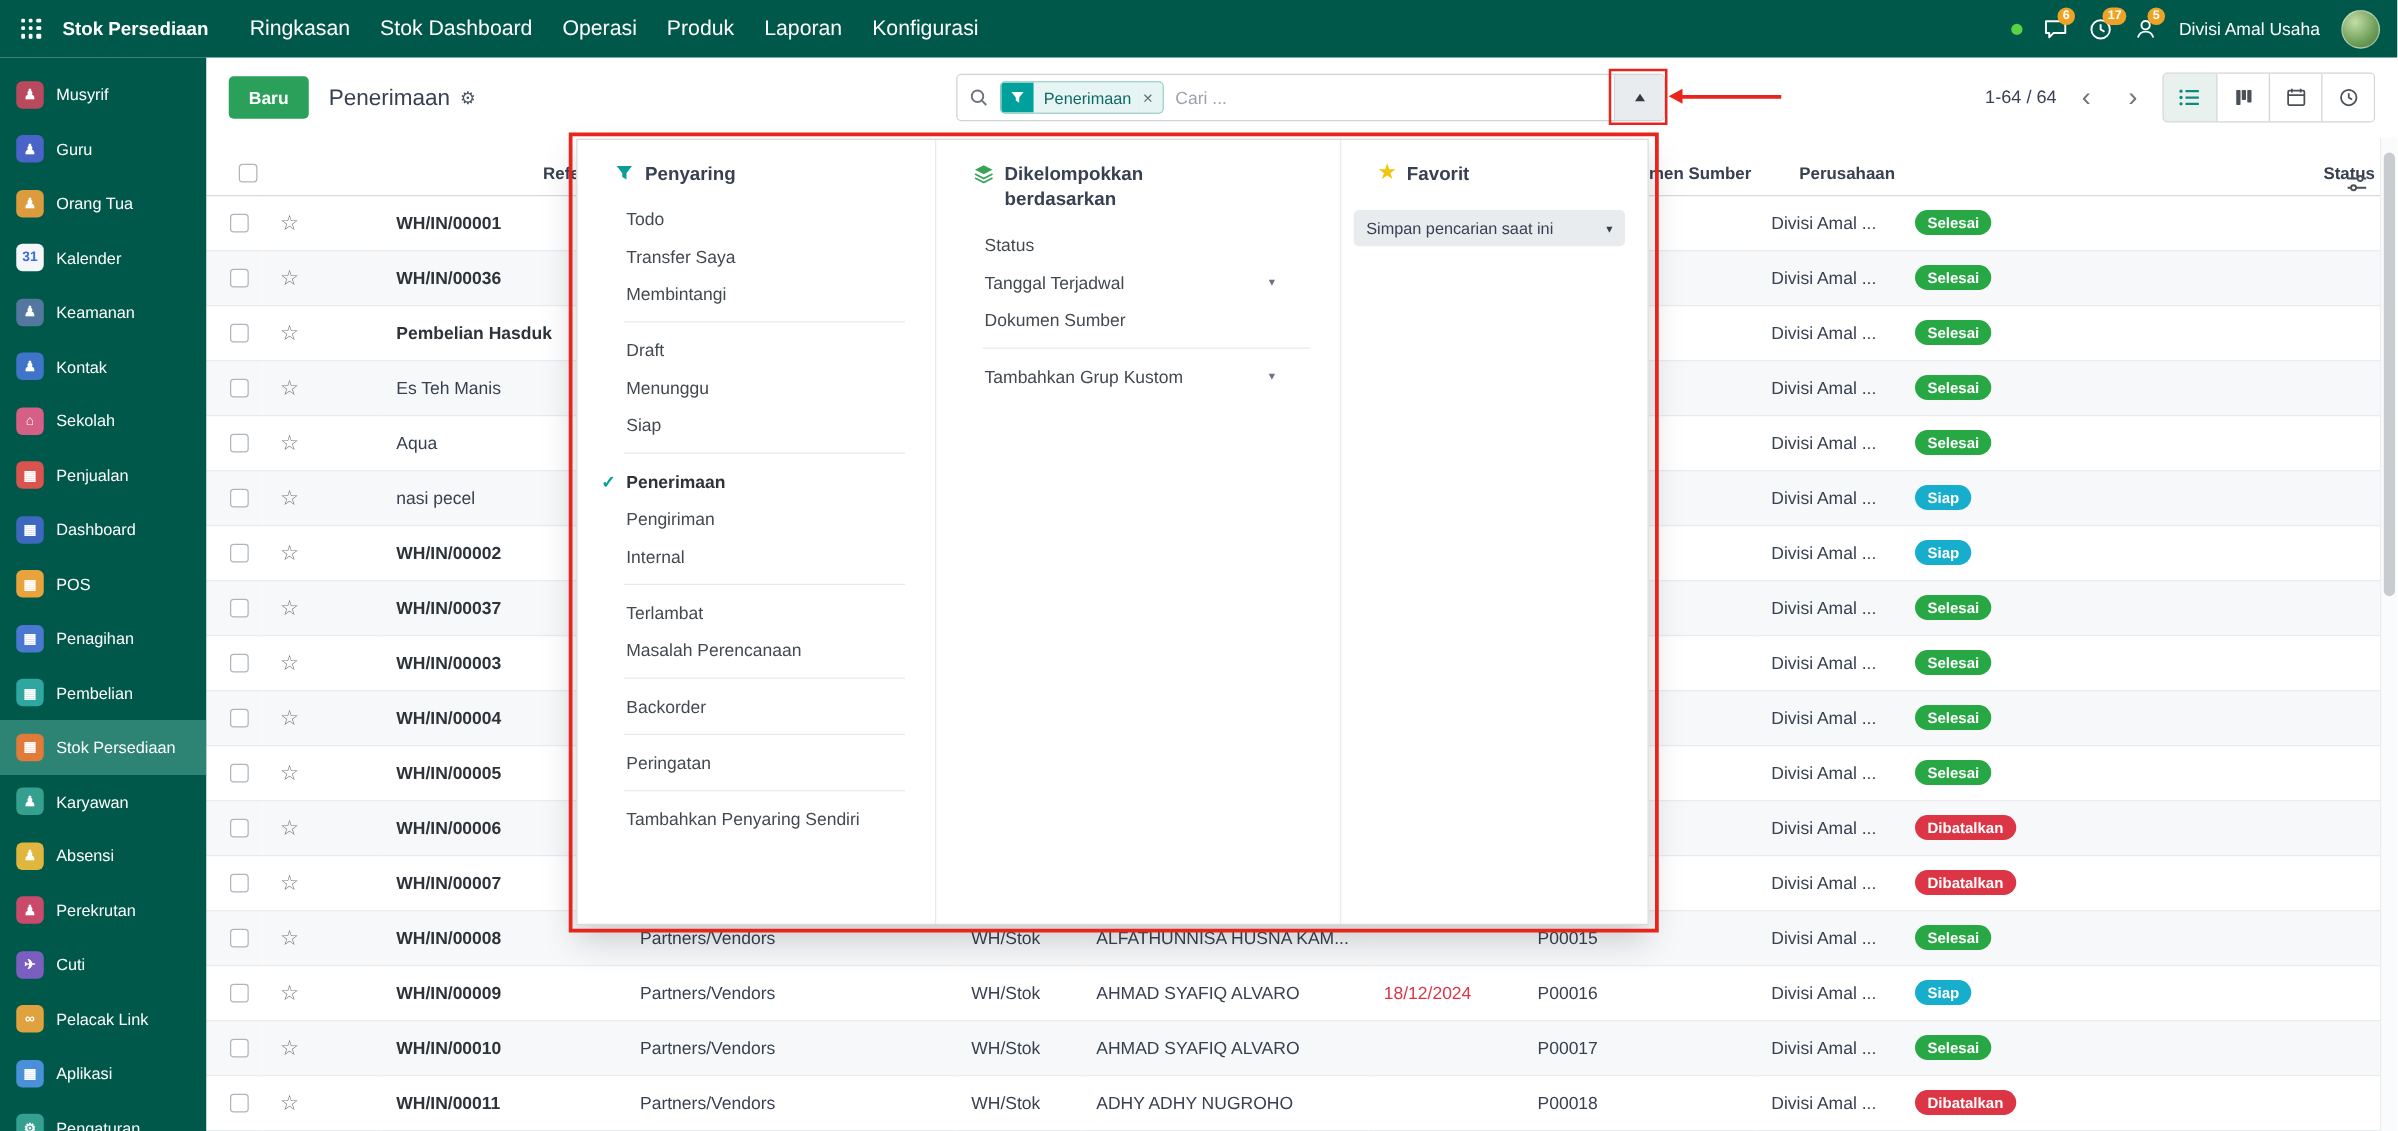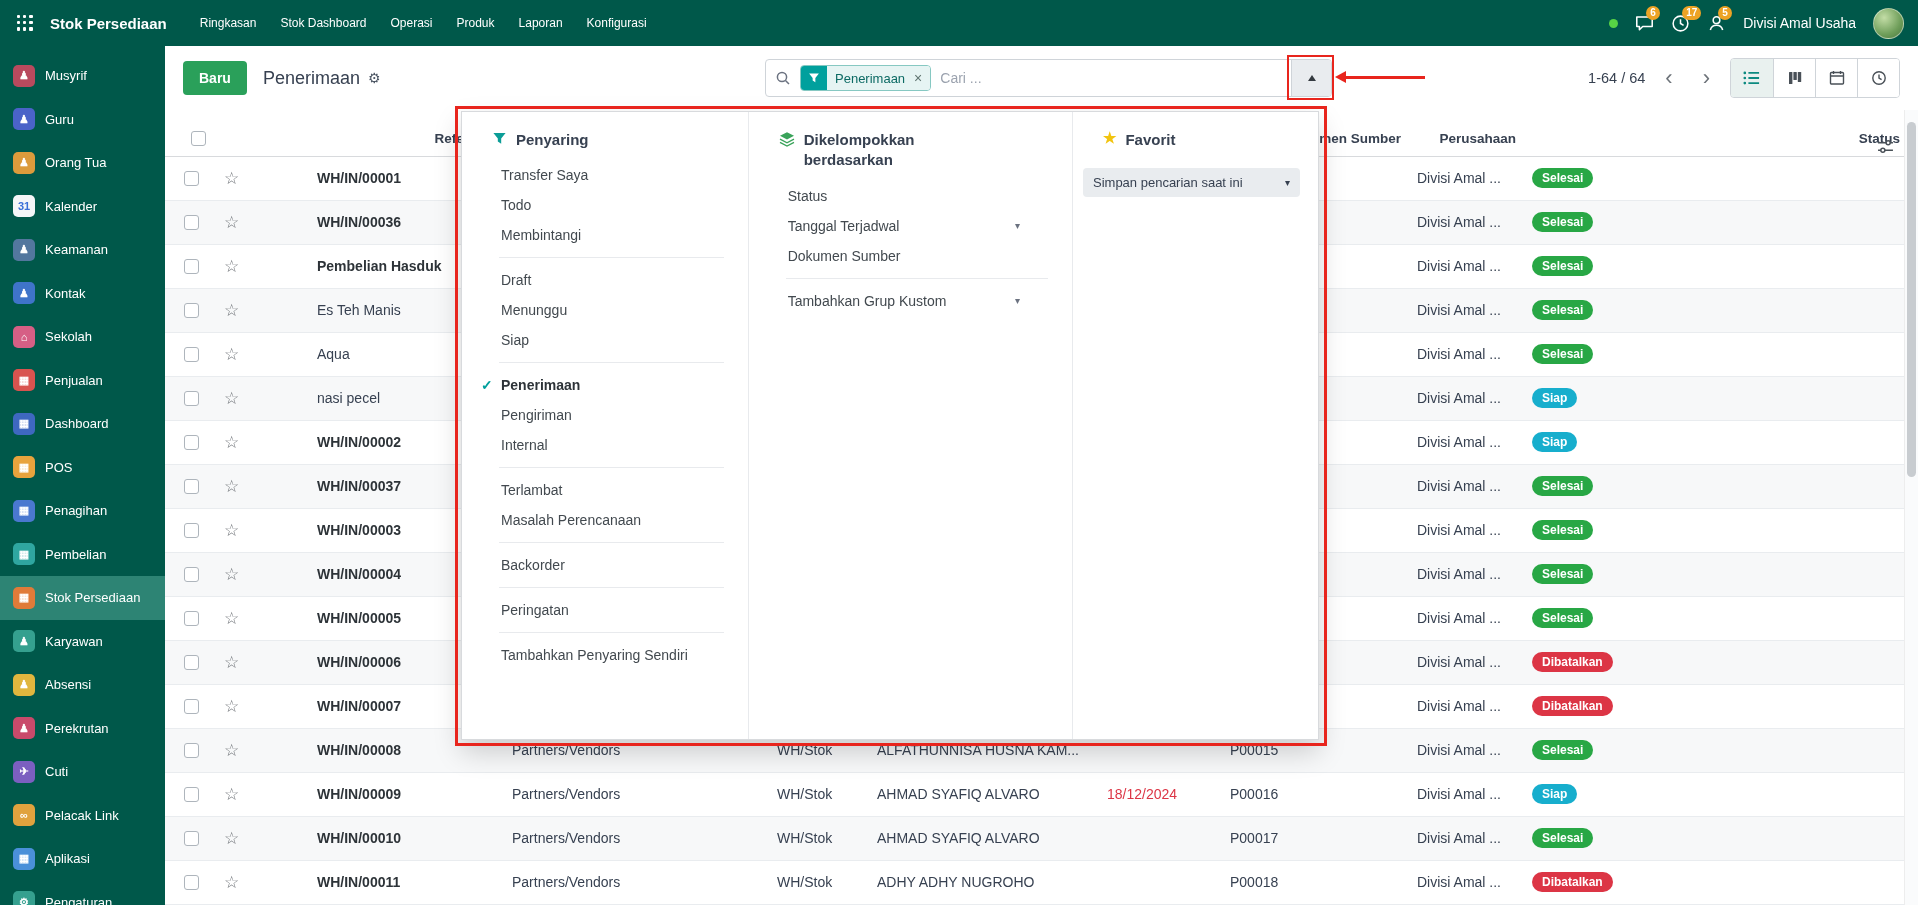--- a/index.html
+++ b/index.html
@@ -6,21 +6,21 @@
   html,body { width:1918px; height:905px; }
   body { position:relative; font-family:"Liberation Sans", sans-serif; background:#fff; overflow:hidden; }
 
   
   .navbar { position:absolute; top:0; left:0; right:0; height:46px; background:#00584a; display:flex; align-items:center; color:#fff; z-index:50; }
   .apps-btn { width:50px; height:46px; display:flex; align-items:center; justify-content:center; cursor:pointer; }
   .grid-dots { width:16px; height:16px; display:grid; grid-template-columns:repeat(3,1fr); gap:2.5px; }
   .grid-dots i { width:3.2px; height:3.2px; background:#fff; border-radius:1px; }
   .nav-title { font-size:15px; font-weight:700; margin-right:22px; white-space:nowrap; }
   .nav-menus { display:flex; gap:2px; }
-  .nav-menu { padding:6px 11px; font-size:12px; border-radius:4px; cursor:pointer; white-space:nowrap; }
+  .nav-menu { padding:6px 11px; font-size:17px; border-radius:4px; cursor:pointer; white-space:nowrap; }
   .systray { margin-left:auto; display:flex; align-items:center; gap:17px; padding-right:14px; }
   .presence-dot { width:9px; height:9px; border-radius:50%; background:#57d345; }
   .tray-item { position:relative; display:flex; cursor:pointer; }
   .tray-badge { position:absolute; top:-8px; left:11px; background:#eda325; color:#fff; font-size:10px; font-weight:700; padding:1px 4px; border-radius:8px; line-height:1.2; }
   .company-name { font-size:14px; white-space:nowrap; }
   .avatar { width:31px; height:31px; border-radius:50%; background:radial-gradient(circle at 35% 30%, #c3dda6, #6f9e5a 60%, #49763d); border:1px solid rgba(255,255,255,.45); }
 
   
   .sidebar { position:absolute; top:46px; bottom:0; left:0; width:165px; background:#00584a; padding-top:8px; overflow:hidden; z-index:40; }
   .side-item { height:43.5px; display:flex; align-items:center; gap:10px; padding:0 13px; color:#fff; font-size:13px; cursor:pointer; white-space:nowrap; }
@@ -568,22 +568,22 @@
   <div class="dd-col filters">
     <div class="dd-heading">
       <span class="dd-hicon">
         <svg width="15" height="15" viewBox="0 0 16 16">
             <path d="M1.5 2h13L9.8 8v5.5l-3.6-2.2V8z" fill="#0c9d97"></path>
           </svg>
       </span>
       <span>Penyaring</span>
     </div>
     <div>
+        <div class="dd-item"><span>Todo</span></div>
         <div class="dd-item"><span>Transfer Saya</span></div>
-        <div class="dd-item"><span>Todo</span></div>
         <div class="dd-item"><span>Membintangi</span></div>
         <div class="dd-sep"></div>
         <div class="dd-item"><span>Draft</span></div>
         <div class="dd-item"><span>Menunggu</span></div>
         <div class="dd-item"><span>Siap</span></div>
         <div class="dd-sep"></div>
         <div class="dd-item checked"><span class="check">✓</span><span>Penerimaan</span></div>
         <div class="dd-item"><span>Pengiriman</span></div>
         <div class="dd-item"><span>Internal</span></div>
         <div class="dd-sep"></div>

